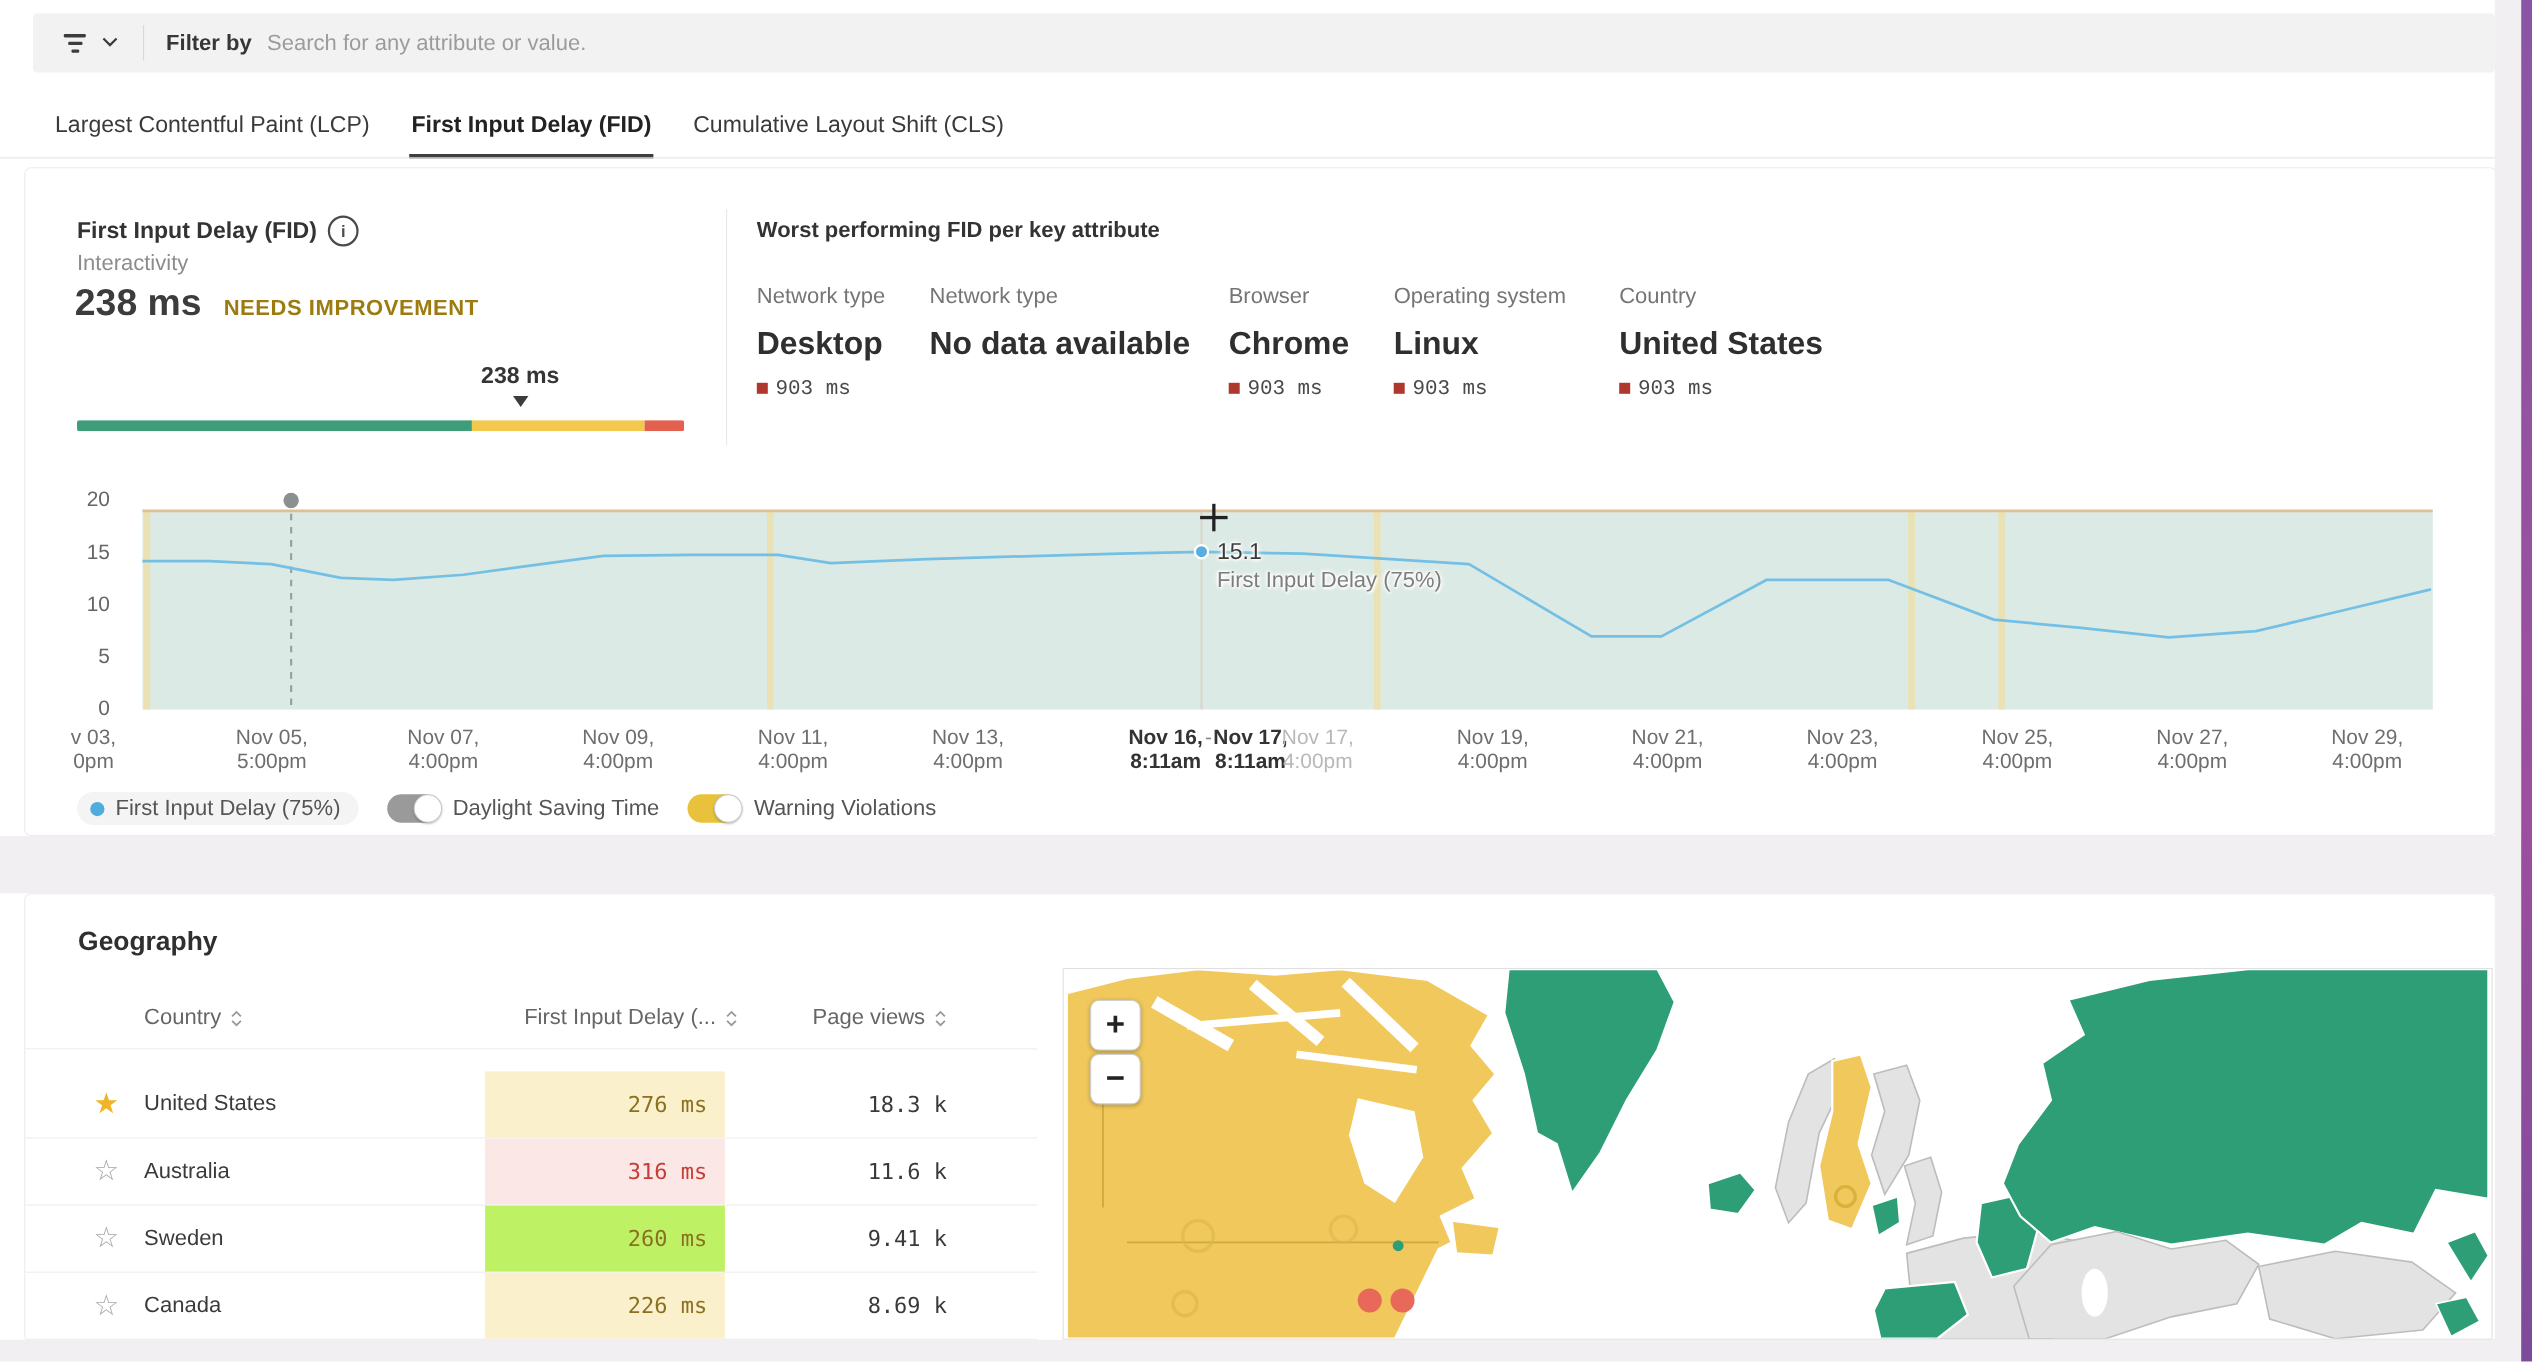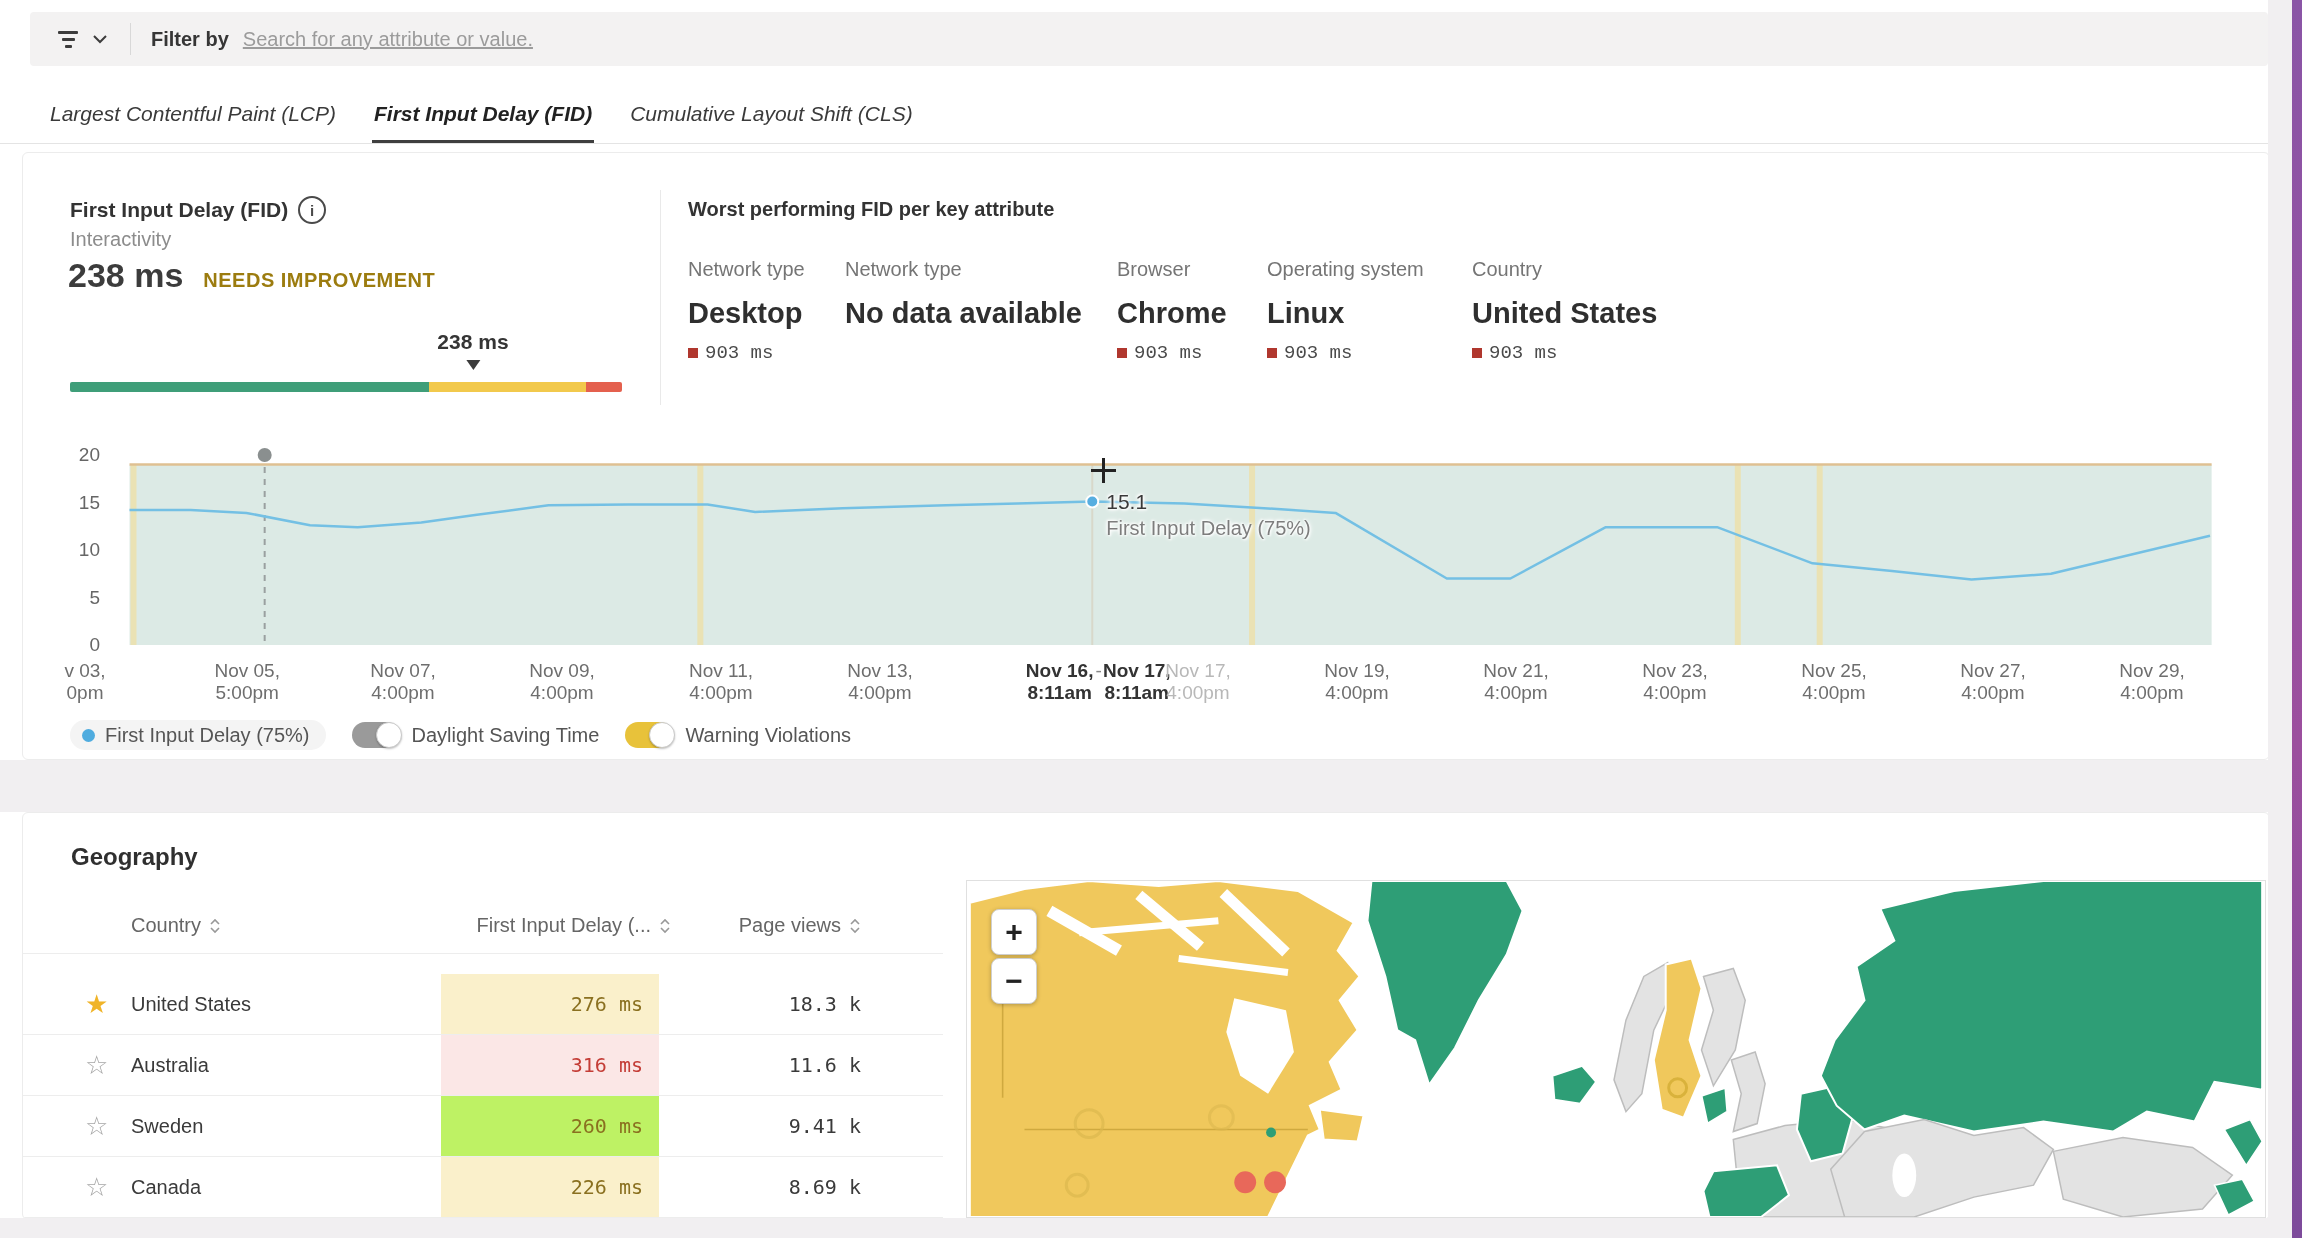--- a/index.html
+++ b/index.html
@@ -8,25 +8,25 @@
 
   
   .filter-bar{position:absolute;left:30px;top:12px;width:2238px;height:54px;background:#f3f2f2;
               border-radius:4px;display:flex;align-items:center;}
   .funnel{display:flex;flex-direction:column;gap:4px;margin-left:28px;align-items:center;}
   .funnel i{display:block;height:3px;background:#3c3c3c;border-radius:1px;}
   .funnel i:nth-child(1){width:20px}.funnel i:nth-child(2){width:13px}.funnel i:nth-child(3){width:7px}
   .chev{margin-left:14px;}
   .fb-divider{width:1px;height:32px;background:#d8d8d8;margin:0 20px 0 22px;}
   .fb-label{font-weight:bold;font-size:20px;color:#363636;}
-  .fb-placeholder{margin-left:14px;font-size:20px;color:#9b9b9b;text-decoration:underline;}
+  .fb-placeholder{margin-left:14px;font-size:20px;color:#9b9b9b;}
 
   
   .tabs{position:absolute;left:48px;top:96px;display:flex;gap:34px;height:46px;}
-  .tab{font-size:21px;color:#3a3a3a;position:relative;padding:6px 2px;cursor:pointer;white-space:nowrap;font-style:italic;}
+  .tab{font-size:21px;color:#3a3a3a;position:relative;padding:6px 2px;cursor:pointer;white-space:nowrap;}
   .tab.active{font-weight:bold;color:#222;}
   .tab.active::after{content:"";position:absolute;left:0;right:0;bottom:-2px;height:4px;background:#3f3f3f;}
   .tabs-rule{position:absolute;left:0;top:143px;width:2302px;height:1px;background:#e4e4e4;}
 
   
   .metric-card{position:absolute;left:22px;top:152px;width:2246px;height:606px;background:#fff;
                border:1px solid #ececec;border-radius:6px;}
   .fid-title-row{position:absolute;left:70px;top:196px;display:flex;align-items:center;gap:10px;}
   .fid-title{font-size:21px;font-weight:bold;color:#333;}
   .info-icon{width:24px;height:24px;border:2px solid #4a4a4a;border-radius:50%;display:flex;

